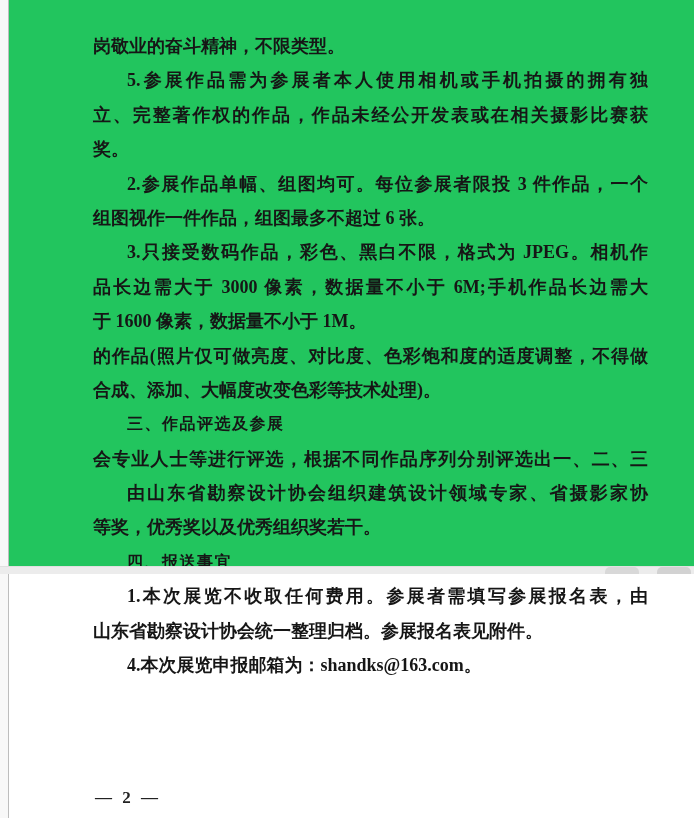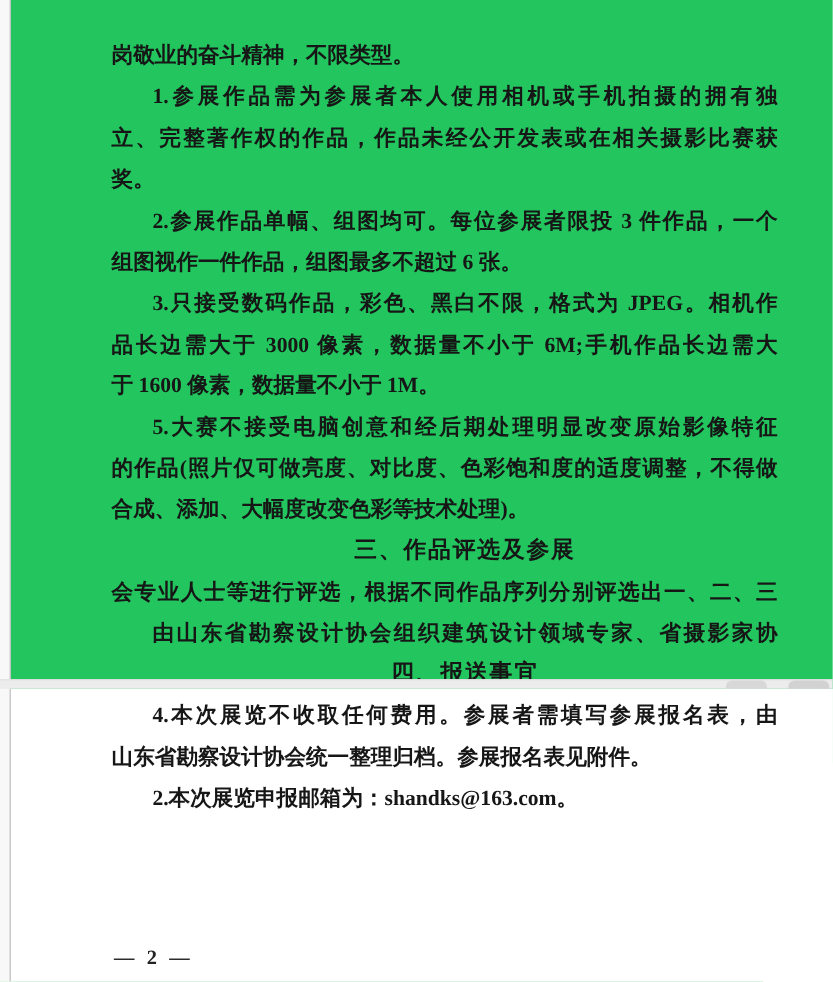--- a/index.html
+++ b/index.html
@@ -37,23 +37,22 @@
     height: 34.4px;
     line-height: 34.4px;
     text-align: left;
     white-space: normal;
   }
   .ind { text-indent: 34px; }
   .j   { text-align: justify; text-align-last: justify; }
   .hd  {
     font-family: Liberation Sans, sans-serif;
     font-weight: 700;
-    font-size: 19px;
+    font-size: 16px;
     letter-spacing: 1.5px;
-    text-align: center;
   }
   .page-number {
     position: absolute;
     left: 95px;
     top: 788px;
     font-size: 17px;
     letter-spacing: 3px;
     color: #222222;
     font-weight: 600;
   }
@@ -75,38 +74,38 @@
 </style>
 </head>
 <body>
 
 <div class="page">
 
   <div class="left-strip"></div>
 
   <div class="textblock">
     <div class="ln">岗敬业的奋斗精神，不限类型。</div>
-    <div class="ln ind j">1.参展作品需为参展者本人使用相机或手机拍摄的拥有独</div>
+    <div class="ln ind j">5.参展作品需为参展者本人使用相机或手机拍摄的拥有独</div>
     <div class="ln j">立、完整著作权的作品，作品未经公开发表或在相关摄影比赛获</div>
     <div class="ln">奖。</div>
     <div class="ln ind j">2.参展作品单幅、组图均可。每位参展者限投 3 件作品，一个</div>
     <div class="ln">组图视作一件作品，组图最多不超过 6 张。</div>
     <div class="ln ind j">3.只接受数码作品，彩色、黑白不限，格式为 JPEG。相机作</div>
     <div class="ln j">品长边需大于 3000 像素，数据量不小于 6M;手机作品长边需大</div>
     <div class="ln">于 1600 像素，数据量不小于 1M。</div>
-    <div class="ln ind j">5.大赛不接受电脑创意和经后期处理明显改变原始影像特征</div>
     <div class="ln j">的作品(照片仅可做亮度、对比度、色彩饱和度的适度调整，不得做</div>
     <div class="ln">合成、添加、大幅度改变色彩等技术处理)。</div>
     <div class="ln ind hd">三、作品评选及参展</div>
     <div class="ln j">会专业人士等进行评选，根据不同作品序列分别评选出一、二、三</div>
     <div class="ln ind j">由山东省勘察设计协会组织建筑设计领域专家、省摄影家协</div>
+    <div class="ln">等奖，优秀奖以及优秀组织奖若干。</div>
     <div class="ln ind hd">四、报送事宜</div>
-    <div class="ln ind j">4.本次展览不收取任何费用。参展者需填写参展报名表，由</div>
+    <div class="ln ind j">1.本次展览不收取任何费用。参展者需填写参展报名表，由</div>
     <div class="ln">山东省勘察设计协会统一整理归档。参展报名表见附件。</div>
-    <div class="ln ind">2.本次展览申报邮箱为：shandks@163.com。</div>
+    <div class="ln ind">4.本次展览申报邮箱为：shandks@163.com。</div>
   </div>
 
   <div class="page-number">— 2 —</div>
 
   <div class="bottom-bar">
     <div class="tab tab1"></div>
     <div class="tab tab2"></div>
   </div>
 
 </div>

